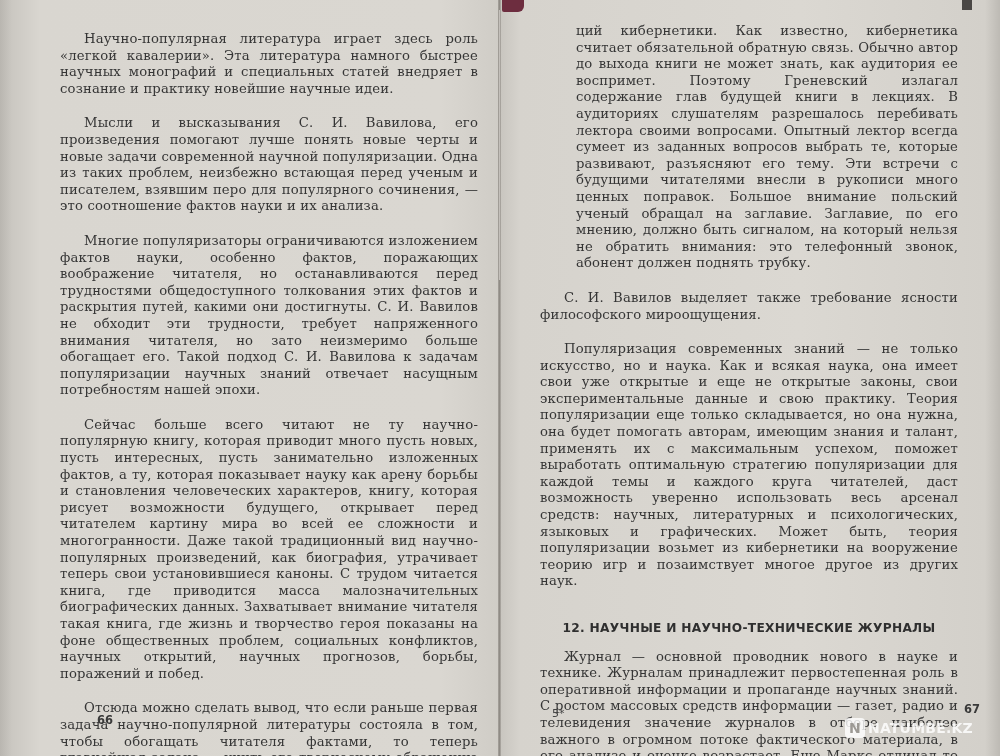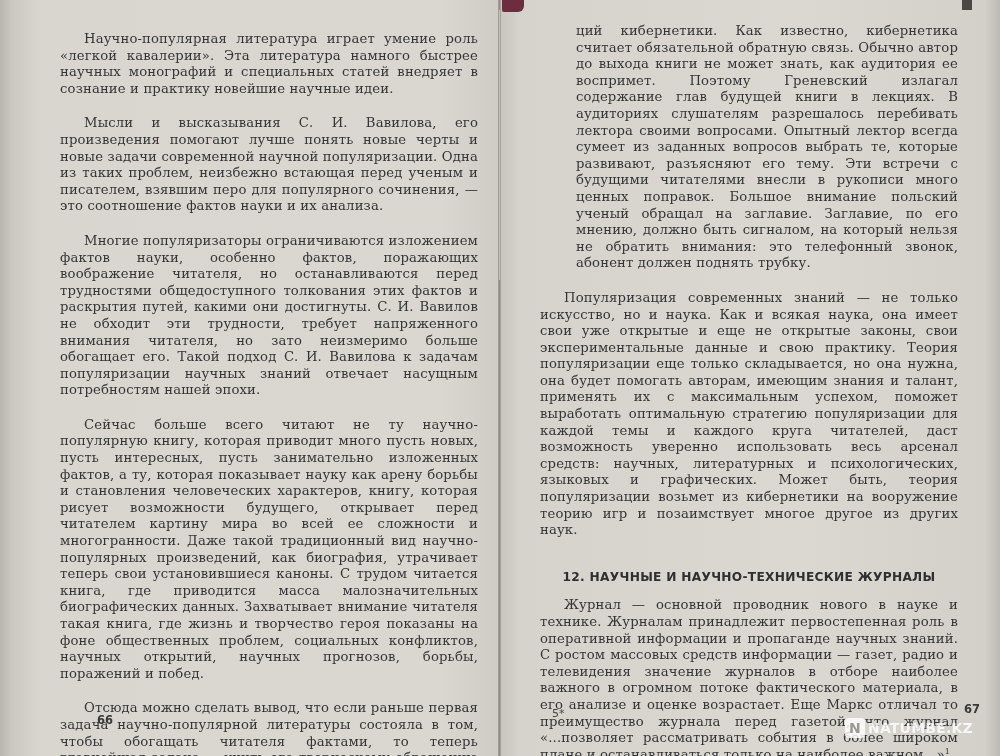--- a/index.html
+++ b/index.html
@@ -54,33 +54,34 @@
   .wm-logo { width: 20px; height: 20px; border-radius: 4px; background: rgba(255,255,255,0.8); position: relative; }
   .wm-logo::after { content: "N"; position: absolute; inset: 0; text-align: center; line-height: 20px; color: #9c9994; font-size: 14px; }
 </style>
 </head>
 <body>
 
 <div class="spread">
 
   <div class="page left">
     <div class="text">
-      <p class="p">Научно-популярная литература играет умение роль «легкой кавалерии». Эта литература намного быстрее научных монографий и специальных статей внедряет в сознание и практику новейшие научные идеи.</p>
+      <p class="p">Научно-популярная литература играет здесь роль «легкой кавалерии». Эта литература намного быстрее научных монографий и специальных статей внедряет в сознание и практику новейшие научные идеи.</p>
       <p class="p">Мысли и высказывания С. И. Вавилова, его произведения помогают лучше понять новые черты и новые задачи современной научной популяризации. Одна из таких проблем, неизбежно встающая перед ученым и писателем, взявшим перо для популярного сочинения, — это соотношение фактов науки и их анализа.</p>
       <p class="p">Многие популяризаторы ограничиваются изложением фактов науки, особенно фактов, поражающих воображение читателя, но останавливаются перед трудностями общедоступного толкования этих фактов и раскрытия путей, какими они достигнуты. С. И. Вавилов не обходит эти трудности, требует напряженного внимания читателя, но зато неизмеримо больше обогащает его. Такой подход С. И. Вавилова к задачам популяризации научных знаний отвечает насущным потребностям нашей эпохи.</p>
       <p class="p">Сейчас больше всего читают не ту научно-популярную книгу, которая приводит много пусть новых, пусть интересных, пусть занимательно изложенных фактов, а ту, которая показывает науку как арену борьбы и становления человеческих характеров, книгу, которая рисует возможности будущего, открывает перед читателем картину мира во всей ее сложности и многогранности. Даже такой традиционный вид научно-популярных произведений, как биография, утрачивает теперь свои установившиеся каноны. С трудом читается книга, где приводится масса малозначительных биографических данных. Захватывает внимание читателя такая книга, где жизнь и творчество героя показаны на фоне общественных проблем, социальных конфликтов, научных открытий, научных прогнозов, борьбы, поражений и побед.</p>
       <p class="p">Отсюда можно сделать вывод, что если раньше первая задача научно-популярной литературы состояла в том, чтобы обогащать читателя фактами, то теперь главнейшая задача — учить его творческому обращению с фактами, методологии познания данной науки. Факты, когда их много, забываются, умение — остается. Раньше основной задачей было преодоление малограмотности, сейчас надо научить каждого человека творчески обращаться с богатством знаний. Научить понимать — главная задача научной популяризации. Популяризация — это особый вид научной работы и художественного творчества. Авторами научно-популярных произведений могут быть не только писатели, но и ученые.</p>
 
     </div>
     <div class="pagenum" style="left:56px; top:713px;margin-left:41px;">66</div>
   </div>
 
   <div class="page right">
     <div class="text">
       <p class="p first-cont">ций кибернетики. Как известно, кибернетика считает обязательной обратную связь. Обычно автор до выхода книги не может знать, как аудитория ее воспримет. Поэтому Греневский излагал содержание глав будущей книги в лекциях. В аудиториях слушателям разрешалось перебивать лектора своими вопросами. Опытный лектор всегда сумеет из заданных вопросов выбрать те, которые развивают, разъясняют его тему. Эти встречи с будущими читателями внесли в рукописи много ценных поправок. Большое внимание польский ученый обращал на заглавие. Заглавие, по его мнению, должно быть сигналом, на который нельзя не обратить внимания: это телефонный звонок, абонент должен поднять трубку.</p>
+      <p class="p">С. И. Вавилов выделяет также требование ясности философского мироощущения.</p>
       <p class="p">Популяризация современных знаний — не только искусство, но и наука. Как и всякая наука, она имеет свои уже открытые и еще не открытые законы, свои экспериментальные данные и свою практику. Теория популяризации еще только складывается, но она нужна, она будет помогать авторам, имеющим знания и талант, применять их с максимальным успехом, поможет выработать оптимальную стратегию популяризации для каждой темы и каждого круга читателей, даст возможность уверенно использовать весь арсенал средств: научных, литературных и психологических, языковых и графических. Может быть, теория популяризации возьмет из кибернетики на вооружение теорию игр и позаимствует многое другое из других наук.</p>
 
       <div class="heading">12. НАУЧНЫЕ И НАУЧНО-ТЕХНИЧЕСКИЕ ЖУРНАЛЫ</div>
 
       <p class="p"><span>Журнал — основной проводник нового в науке и технике. Журналам принадлежит первостепенная роль в оперативной информации и пропаганде научных знаний. С ростом массовых средств информации — газет, радио и телевидения значение журналов в отборе наиболее важного в огромном потоке фактического материала, в его анализе и оценке возрастает. Еще Маркс отличал то преимущество журнала перед газетой, что журнал «...позволяет рассматривать события в более широком плане и останавливаться только на наиболее важном...»</span><sup>1</sup>.</p>
       <p class="p">Рубрика «Журналы и продолжающиеся издания» охватывает в советской книжной статистике следующие виды изданий: журналы, бюллетени, блокноты агитатора и сборники. Наиболее интенсивный рост имеют журналы и бюллетени.</p>
 
     </div>
     <div class="sig" style="left:52px; top:707px;">5*</div>
     <div class="pagenum" style="left:464px; top:702px;">67</div>

